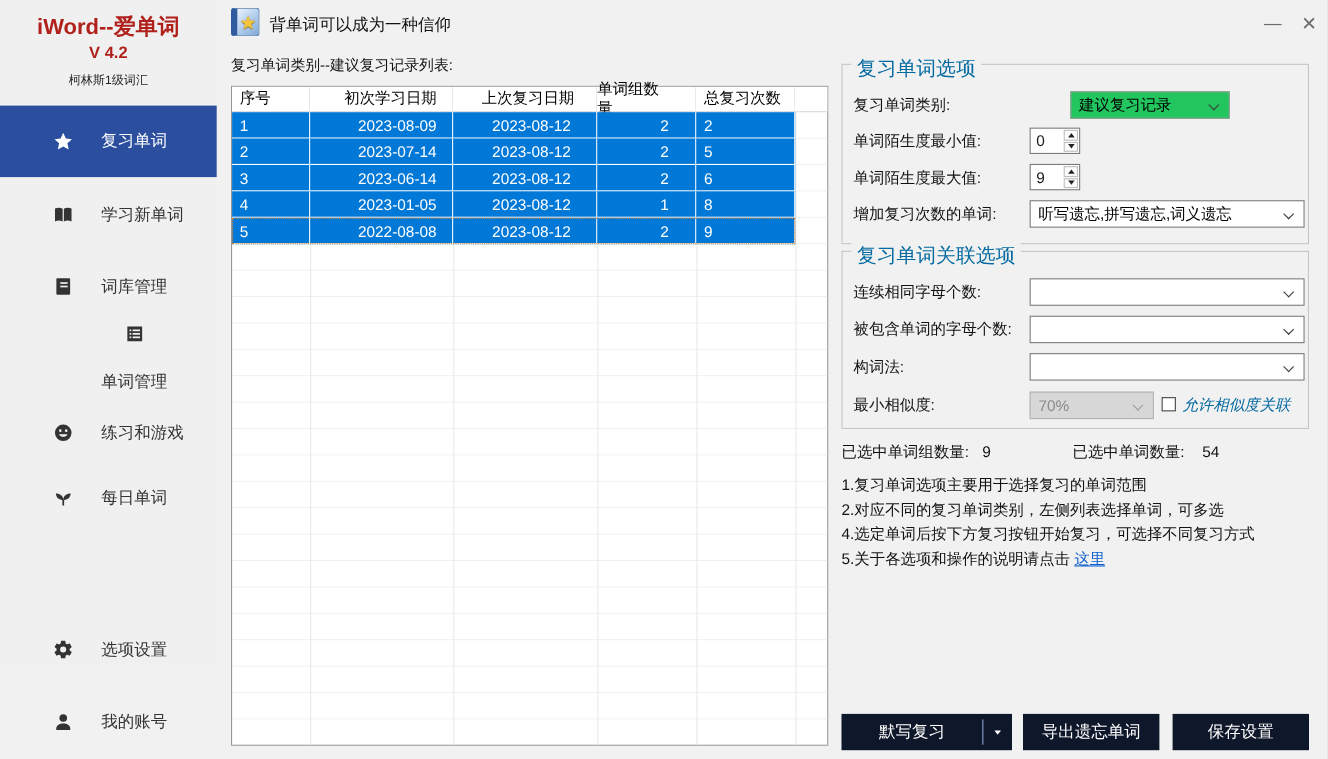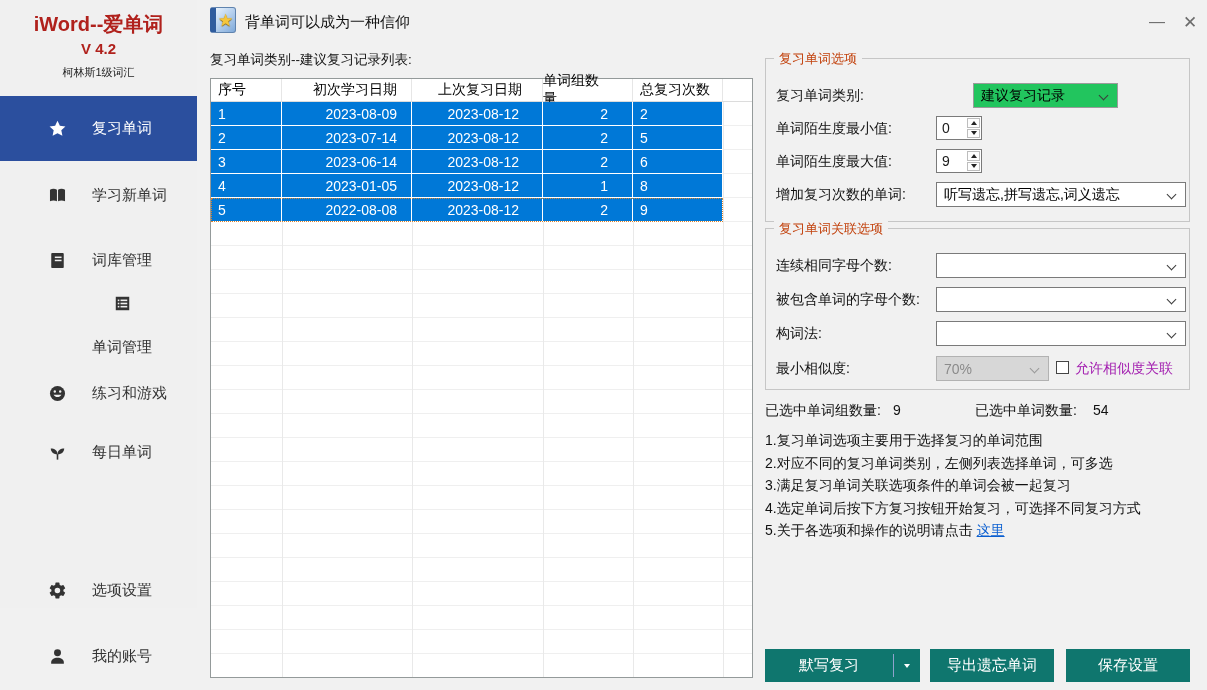--- a/index.html
+++ b/index.html
@@ -64,47 +64,47 @@
   .c2 { width:131px; justify-content:flex-end;   padding-right:23px; }
   .c3 { width:90px;  justify-content:flex-end;   padding-right:24px; }
   .c4 { width:90px;  justify-content:flex-start; padding-left:7px; }
   .t-header .hc.c2 { padding-right:20px; }
   .t-header .hc.hfill { width:29px; }
   
   .groupbox { position:absolute; left:765px; width:425px; border:1px solid #c6c6c6; }
   .gb1 { top:58px; height:164px; }
   .gb2 { top:228px; height:162px; }
   .gb-legend { position:absolute; top:-9px; left:8px; background:#f1f1f1; padding:0 5px;
-    font-size:13px; color:#c2410c; }
+    font-size:18px; color:#0369a1; }
   .fld-label { position:absolute; left:10px; font-size:14px; color:#111; }
   .combo { position:absolute; left:170px; height:25px; background:#fff; border:1px solid #7a7a7a;
     font-size:14px; display:flex; align-items:center; padding:0 24px 0 7px; color:#000; }
   .combo .chev { position:absolute; right:10px; top:8px; width:7px; height:7px;
     border-right:1.7px solid #3c3c3c; border-bottom:1.7px solid #3c3c3c; transform:rotate(45deg); }
   .combo.gray { background:#22c55e; border-color:#9b9b9b;margin-left:37px; }
   .combo.disabled { background:#d7d7d7; border-color:#b2b2b2; color:#8b8b8b; }
   .combo.disabled .chev { border-color:#9a9a9a; }
   .spin { position:absolute; left:170px; width:46px; height:24px; background:#fff;
     border:1px solid #7a7a7a; display:flex; }
   .spin .val { flex:1; font-size:14px; padding-left:5px; display:flex; align-items:center; }
   .spin .arrows { width:15px; display:flex; flex-direction:column; padding:1px 1px; gap:1px; }
   .spin .sbtn { flex:1; border:1px solid #bdbdbd; background:#fdfdfd; display:flex;
     align-items:center; justify-content:center; }
   .tri-up { width:0; height:0; border-left:3px solid transparent; border-right:3px solid transparent;
     border-bottom:4px solid #222; }
   .tri-down { width:0; height:0; border-left:3px solid transparent; border-right:3px solid transparent;
     border-top:4px solid #222; }
   .checkbox { position:absolute; width:13px; height:13px; background:#fff; border:1px solid #444; }
-  .chk-label { position:absolute; font-size:14px; color:#a21caf; }
+  .chk-label { position:absolute; font-size:14px; color:#0369a1;font-style:italic; }
   .stat { position:absolute; top:402px; font-size:14px; color:#111; }
   .instructions { position:absolute; left:765px; top:429px; font-size:14px; color:#111;
     line-height:22.6px; width:430px; }
   .instructions a { color:#0b5fd0; text-decoration:underline; cursor:pointer; }
   
-  .btn { position:absolute; top:649px; height:33px; background:#0f766e; color:#fff;
+  .btn { position:absolute; top:649px; height:33px; background:#0f172a; color:#fff;
     font-size:15px; display:flex; align-items:center; justify-content:center; cursor:default; }
   .btn-split { left:765px; width:155px; justify-content:flex-start; }
   .btn-split .lbl { width:128px; text-align:center; }
   .btn-split .divider { width:1px; height:23px; background:#8fa2cd; }
   .btn-split .arrow-zone { width:26px; display:flex; align-items:center; justify-content:center; }
   .btn-export { left:930px; width:124px; }
   .btn-save { left:1066px; width:124px; }
 </style>
 </head>
 <body>
@@ -319,21 +319,20 @@
   </div>
 
   <span class="stat" style="left:765px">已选中单词组数量:</span>
   <span class="stat" style="left:893px">9</span>
   <span class="stat" style="left:975px">已选中单词数量:</span>
   <span class="stat" style="left:1093px">54</span>
 
   <div class="instructions" id="instructions">
       <div>1.复习单词选项主要用于选择复习的单词范围</div>
       <div>2.对应不同的复习单词类别，左侧列表选择单词，可多选</div>
-      <div>3.满足复习单词关联选项条件的单词会被一起复习</div>
       <div>4.选定单词后按下方复习按钮开始复习，可选择不同复习方式</div>
       <div>5.关于各选项和操作的说明请点击 <a>这里</a></div>
     </div>
 
   <div class="btn btn-split">
     <span class="lbl">默写复习</span>
     <span class="divider"></span>
     <span class="arrow-zone">
         <span class="tri-down" style="border-top-color:#fff"></span>
       </span>

